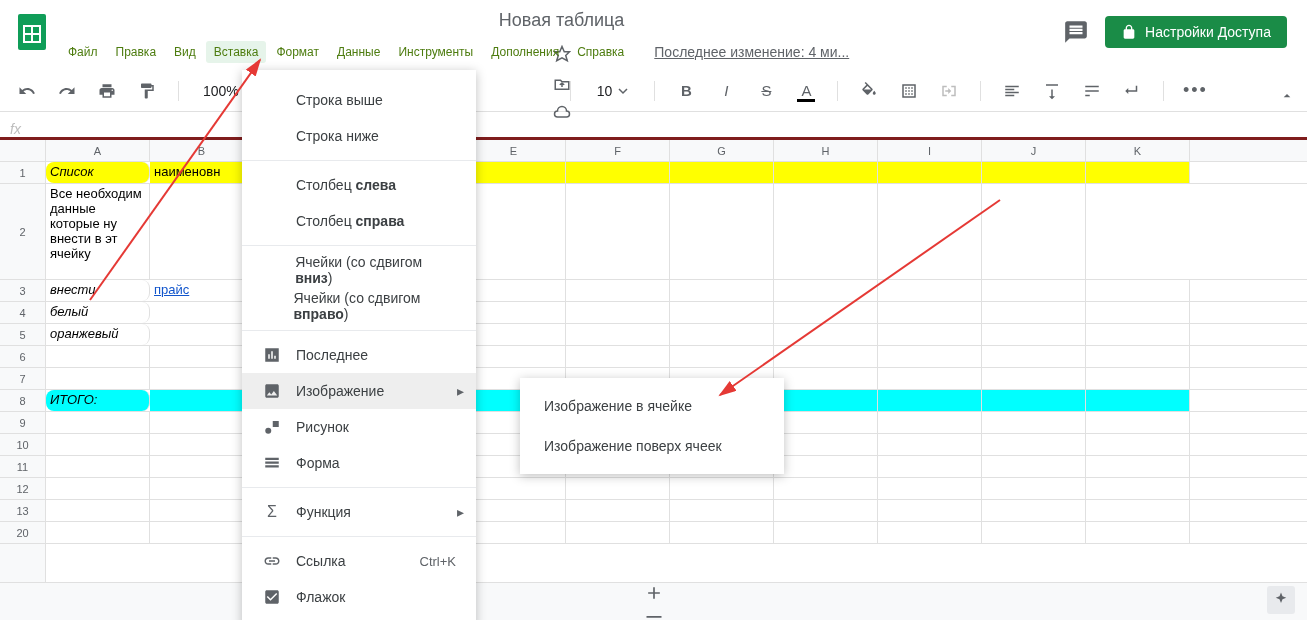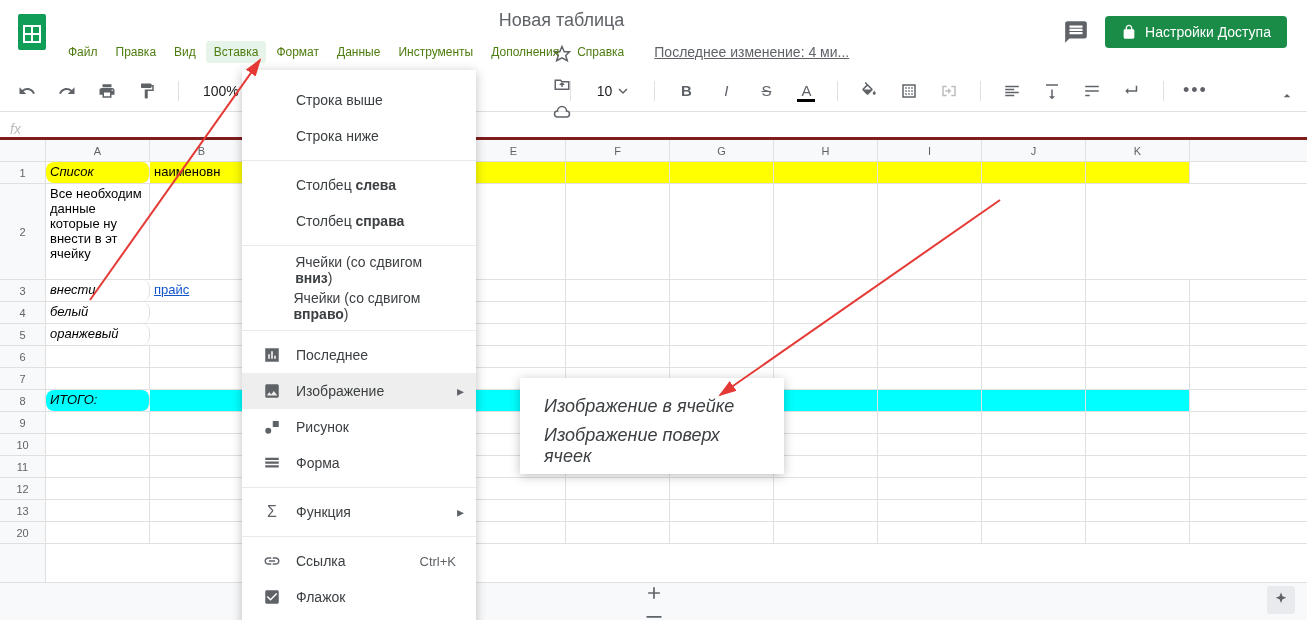--- a/index.html
+++ b/index.html
@@ -52,21 +52,21 @@
 
 .insert-menu { position: absolute; left: 242px; top: 70px; width: 234px; background: #fff; box-shadow: 0 2px 10px rgba(0,0,0,0.25); z-index: 100; padding: 12px 0; }
 .menu-li { height: 36px; display: flex; align-items: center; padding: 0 20px; font-size: 14px; color: #3c4043; cursor: pointer; gap: 14px; position: relative; }
 .menu-li.highlighted { background: #eeeeee; }
 .menu-li .icon { width: 20px; color: #5f6368; display: flex; justify-content: center; }
 .menu-li .arrow { position: absolute; right: 12px; color: #5f6368; }
 .menu-li .shortcut { position: absolute; right: 20px; color: #5f6368; font-size: 13px; }
 .menu-divider { height: 1px; background: #e8eaed; margin: 6px 0; }
 
 .submenu { position: absolute; left: 520px; top: 378px; width: 264px; background: #fff; box-shadow: 0 2px 10px rgba(0,0,0,0.25); z-index: 101; padding: 8px 0; }
-.sub-li { height: 40px; display: flex; align-items: center; padding: 0 24px; font-size: 18px; color: #3c4043; cursor: pointer; font-style: italic; }
+.sub-li { height: 40px; display: flex; align-items: center; padding: 0 24px; font-size: 14px; color: #3c4043; cursor: pointer; }
 
 .sheet-tabs { position: absolute; bottom: 0; left: 0; right: 0; height: 38px; border-top: 1px solid #e0e0e0; background: #f8f9fa; display: flex; align-items: center; padding: 0 12px; gap: 8px; flex-direction: column; }
 .tab-btn { width: 30px; height: 30px; display: flex; align-items: center; justify-content: center; color: #5f6368; cursor: pointer; }
 .sheet-tab { padding: 8px 16px; background: #fff; border-top: 1px solid #e0e0e0; border-left: 1px solid #e0e0e0; border-right: 1px solid #e0e0e0; font-size: 13px; color: #1a8c47; font-weight: 500; display: flex; align-items: center; gap: 6px; cursor: pointer; }
 .explore-btn { position: absolute; right: 12px; bottom: 6px; width: 28px; height: 28px; background: #e8eaed; border-radius: 3px; display: flex; align-items: center; justify-content: center; cursor: pointer; }
 
 .arrow-overlay { position: absolute; pointer-events: none; z-index: 200; }
 .chevron-up { position: absolute; right: 8px; top: 84px; width: 24px; height: 24px; color: #5f6368; cursor: pointer; display: flex; align-items: center; justify-content: center; }
 
 svg { display: block; }

